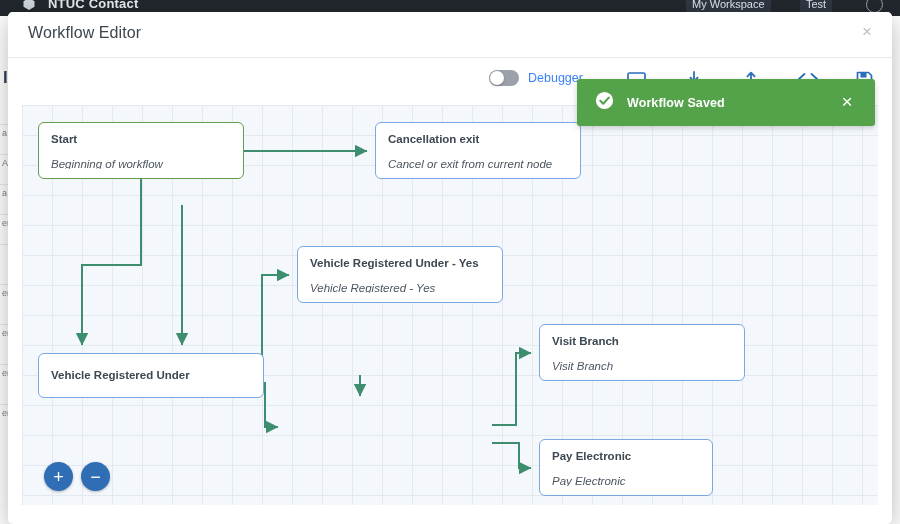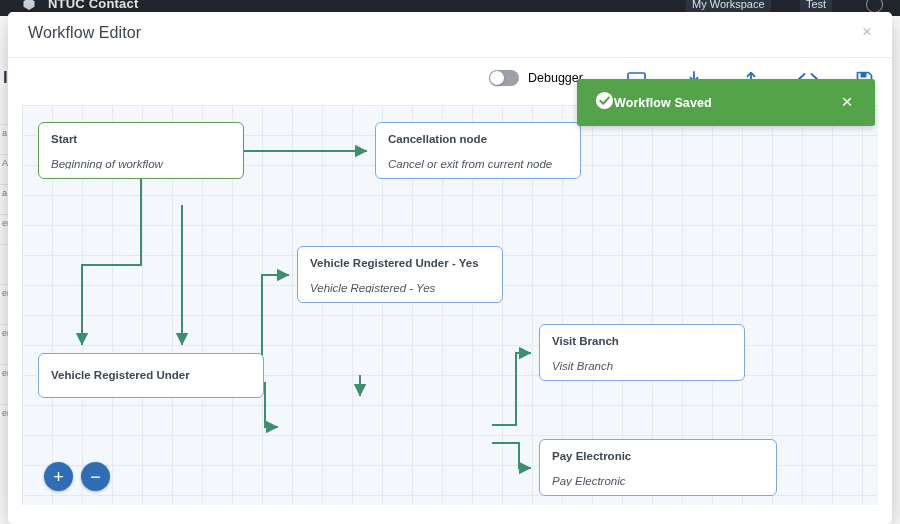--- a/index.html
+++ b/index.html
@@ -71,21 +71,21 @@
     position:absolute;left:481px;top:12px;display:flex;align-items:center;gap:9px;
   }
   .switch{
     width:30px;height:16px;border-radius:8px;background:#9aa1a8;position:relative;
     cursor:pointer;flex:none;
   }
   .switch .knob{
     position:absolute;left:1px;top:1px;width:14px;height:14px;border-radius:50%;
     background:#fff;box-shadow:0 1px 2px rgba(0,0,0,.3);
   }
-  #debugger-label{font-size:12.5px;color:#000000;}
+  #debugger-label{font-size:12.5px;color:#3b82f6;}
   #toolbar-icons{
     position:absolute;left:600px;top:8px;display:flex;gap:0;align-items:center;
   }
   .tb-btn{
     width:57px;height:26px;display:flex;align-items:center;justify-content:center;
     cursor:pointer;color:#2a6ebb;
   }
   .tb-btn svg{display:block;}
 
   
@@ -126,21 +126,21 @@
   #zoom-out{left:59px;top:357px;}
 
   
   #toast{
     position:absolute;left:577px;top:79px;width:298px;height:47px;
     background:#54a24a;border-radius:3px;display:flex;align-items:center;
     box-shadow:0 2px 6px rgba(0,0,0,.18);
   }
   #toast-check{margin-left:18px;flex:none;}
   #toast-msg{
-    color:#ffffff;font-size:12.5px;font-weight:bold;letter-spacing:.1px;
+    margin-left:13px;color:#ffffff;font-size:12.5px;font-weight:bold;letter-spacing:.1px;
   }
   #toast-close{
     position:absolute;right:18px;top:13px;width:20px;height:20px;color:#fff;
     font-size:19px;line-height:20px;text-align:center;cursor:pointer;font-weight:400;
   }
 </style>
 </head>
 <body>
 
 <div id="bg-app">
@@ -253,40 +253,40 @@
         <path d="M470,338 L497,338 L497,363 L509,363" marker-end="url(#arrow)"></path>
       </g>
     </svg>
 
     <div class="node start" style="left:16px;top:17px;width:206px;height:57px">
       <div class="n-title">Start</div>
       <div class="n-sub">Beginning of workflow</div>
     </div>
 
     <div class="node" style="left:353px;top:17px;width:206px;height:57px">
-      <div class="n-title">Cancellation node</div>
+      <div class="n-title">Cancellation exit</div>
       <div class="n-sub">Cancel or exit from current node</div>
     </div>
 
     <div class="node" style="left:275px;top:141px;width:206px;height:57px">
       <div class="n-title">Vehicle Registered Under - Yes</div>
       <div class="n-sub">Vehicle Registered - Yes</div>
     </div>
 
     <div class="node" style="left:16px;top:248px;width:226px;height:45px">
       <div class="n-title">Vehicle Registered Under</div>
     </div>
 
     <div class="node" style="left:517px;top:219px;width:206px;height:57px">
       <div class="n-title">Visit Branch</div>
       <div class="n-sub">Visit Branch</div>
     </div>
 
 
-    <div class="node" style="left:517px;top:334px;width:238px;height:57px">
+    <div class="node" style="left:517px;top:334px;width:174px;height:57px">
       <div class="n-title">Pay Electronic</div>
       <div class="n-sub">Pay Electronic</div>
     </div>
 
     <div class="zoom-btn" id="zoom-in">+</div>
     <div class="zoom-btn" id="zoom-out">−</div>
   </div>
 </div>
 
 <div id="toast">

